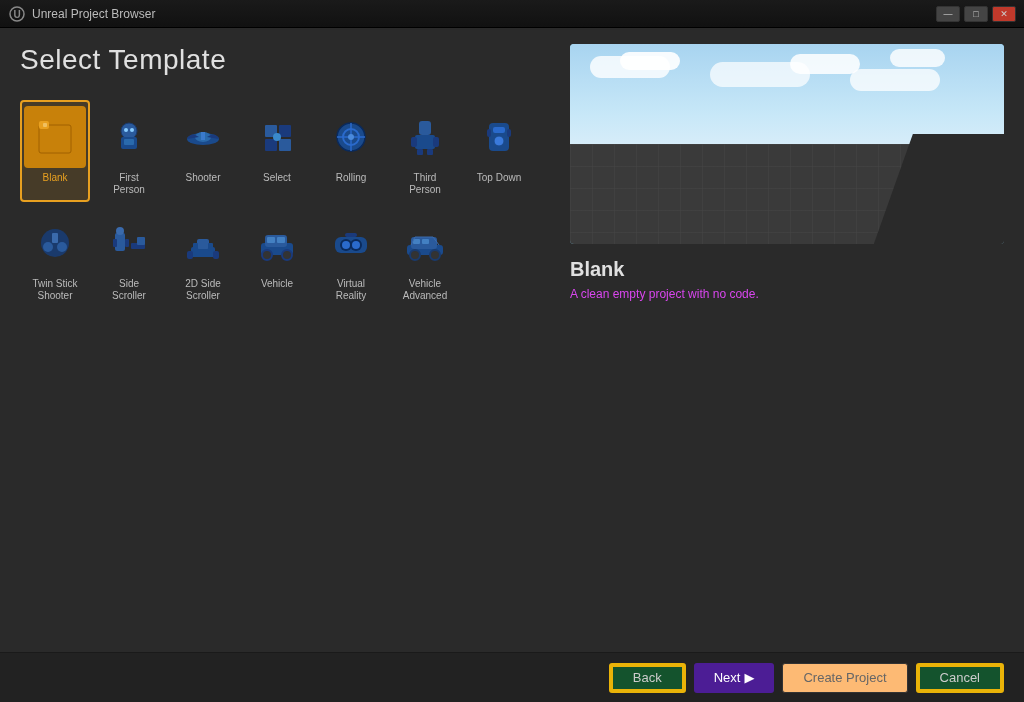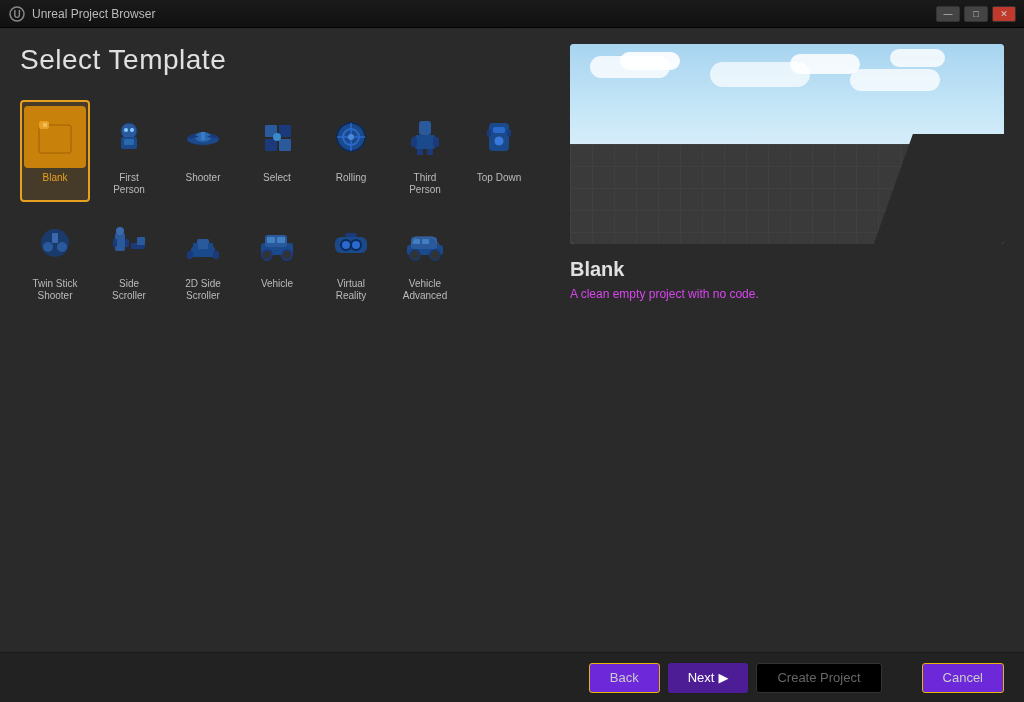--- a/index.html
+++ b/index.html
@@ -183,31 +183,30 @@
       font-size: 13px;
       font-weight: 500;
       cursor: pointer;
       display: flex;
       align-items: center;
       gap: 4px;
       border: none;
       outline: none;
     }
     .btn-default {
-      background: #6d28d9;
+      background: #14532d;
       color: #ccc;
-      border: 1px solid #eab308;
-      margin-left: 32px;
+      border: 4px solid #eab308;
     }
     .btn-primary {
       background: #4c1d95;
       color: white;
     }
     .btn-disabled {
-      background: #000000;
+      background: #fdba74;
       color: #666;
       border: 1px solid #333;
       cursor: default;
     }
 
   </style>
 </head>
 <body>
 
 <div class="titlebar">

